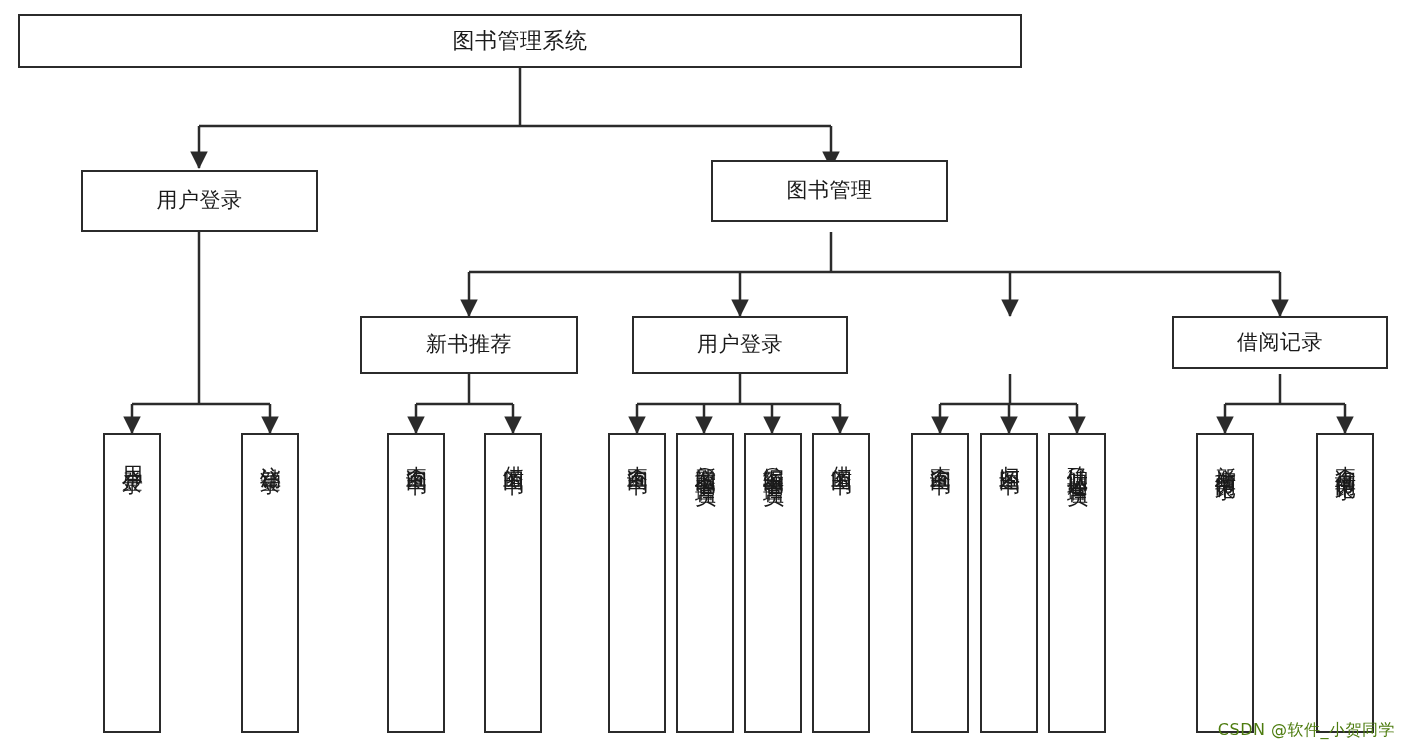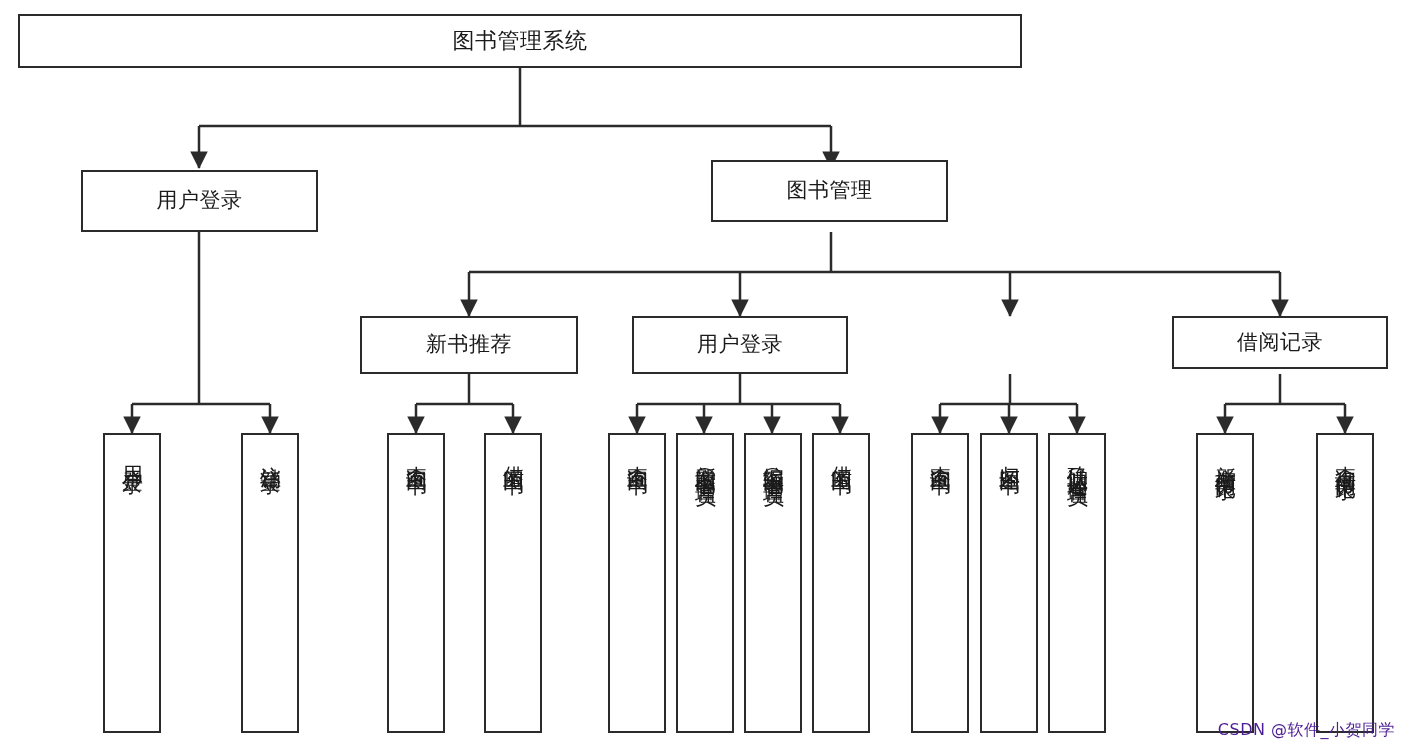--- a/index.html
+++ b/index.html
@@ -60,21 +60,21 @@
     text-orientation: upright;
     font-size: 21px;
     letter-spacing: 3px;
     line-height: 1;
   }
   #watermark {
     position: absolute;
     right: 10px;
     bottom: 6px;
     font-size: 16px;
-    color: #4c1d95;
+    color: #4d7c0f;
     letter-spacing: 0.5px;
     user-select: none;
     white-space: nowrap;
   }
 </style>
 </head>
 <body>
 
 <div id="diagram-root">
 

